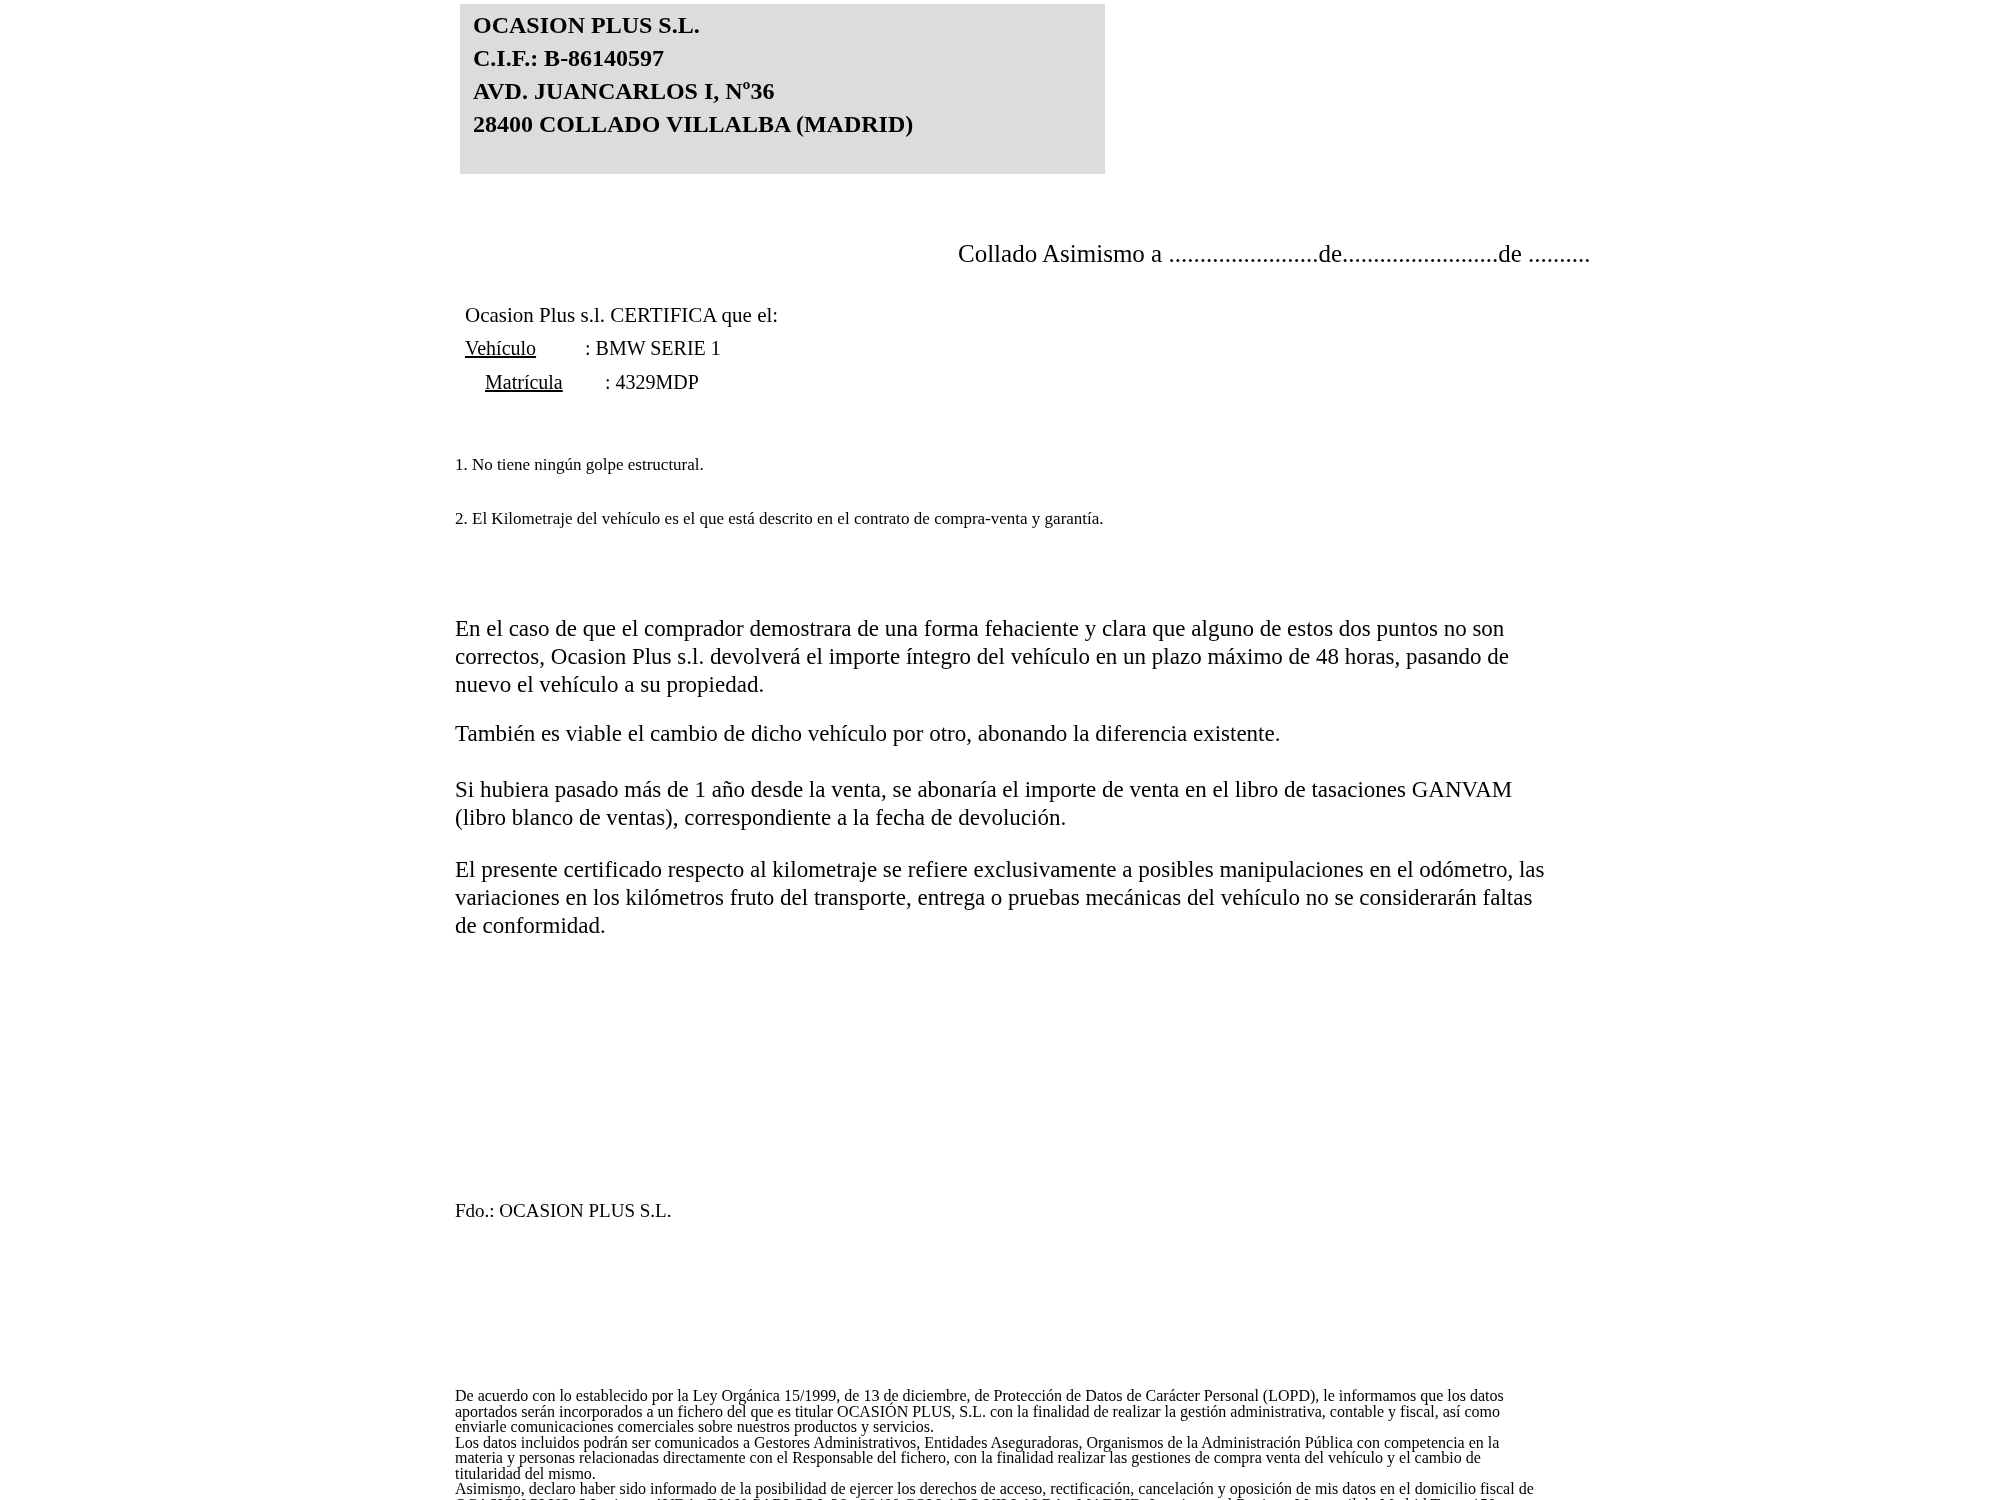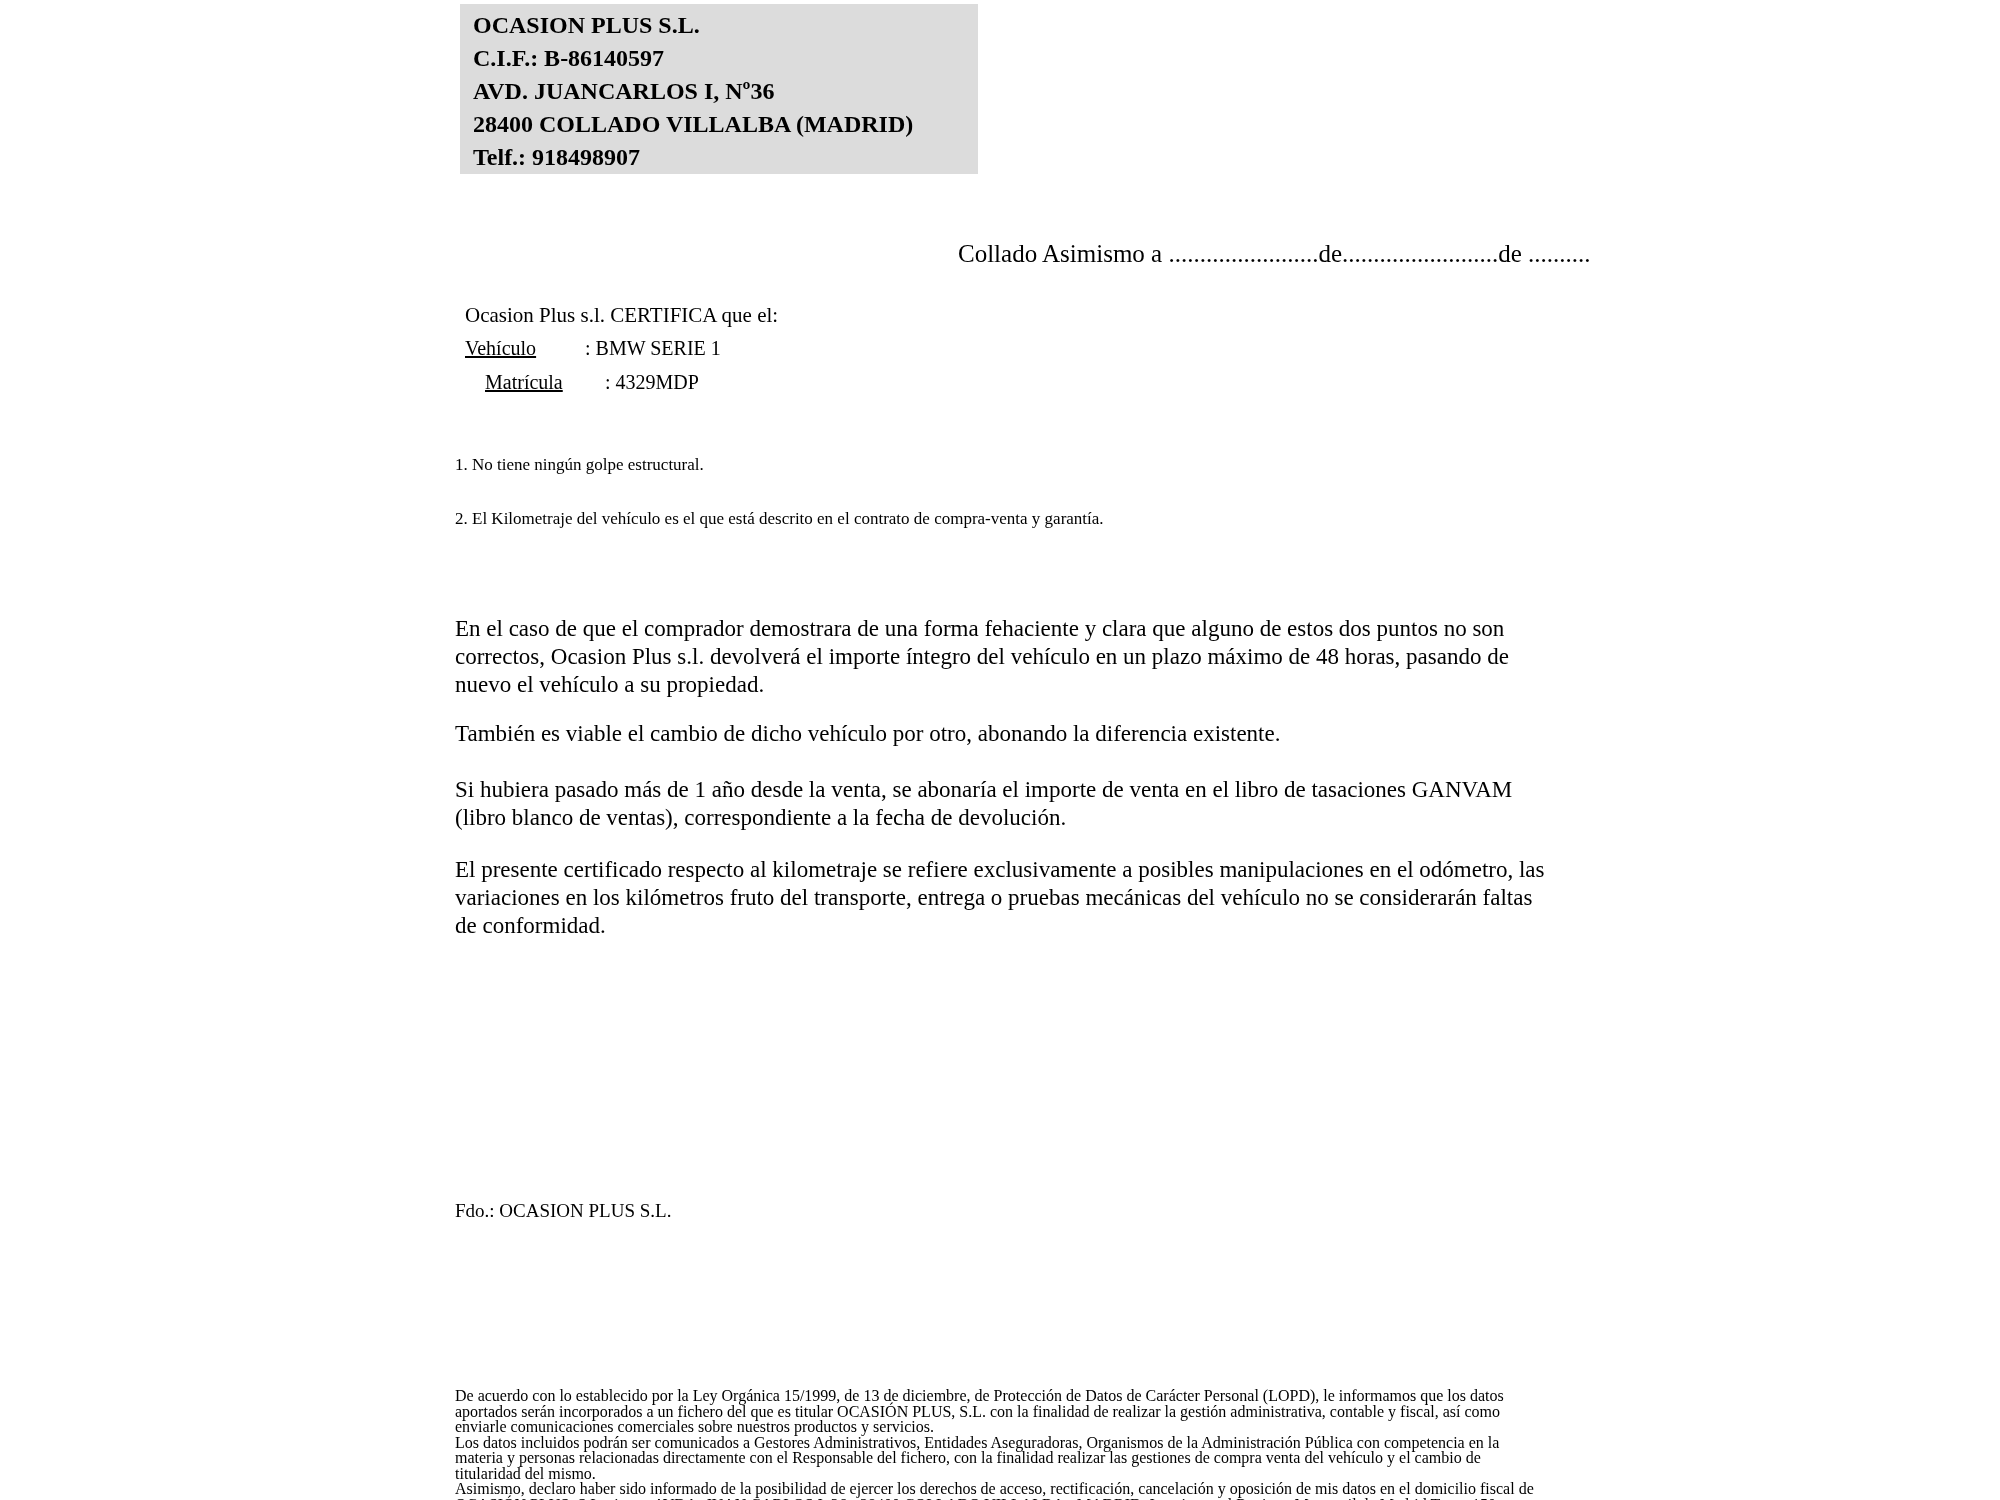--- a/index.html
+++ b/index.html
@@ -15,21 +15,21 @@
     font-family: "Liberation Serif", serif;
     color: #000000;
     overflow: hidden;
   }
 
   
   .header-block {
     position: absolute;
     left: 460px;
     top: 4px;
-    width: 518px;
+    width: 645px;
     height: 170px;
     background: #dcdcdc;
     box-sizing: border-box;
     padding: 5px 0 0 13px;
   }
   .header-block .hline {
     font-size: 24px;
     font-weight: bold;
     line-height: 33px;
     white-space: nowrap;
@@ -115,21 +115,20 @@
 </head>
 <body>
 
 <div class="page">
 
   <div class="header-block" style="background: rgb(220, 220, 220);">
     <div class="hline">OCASION PLUS S.L.</div>
     <div class="hline">C.I.F.: B-86140597</div>
     <div class="hline">AVD. JUANCARLOS I, Nº36</div>
     <div class="hline">28400 COLLADO VILLALBA (MADRID)</div>
-    <div class="hline">Telf.: 918498907</div>
   </div>
 
   <div class="date-line">Collado Asimismo a ........................de.........................de ..........</div>
 
   <div class="cert-intro">Ocasion Plus s.l. CERTIFICA que el:</div>
 
   <div class="cert-line vehicle">
     <span class="lbl">Vehículo</span>
     <span class="val">: BMW SERIE 1</span>
   </div>

